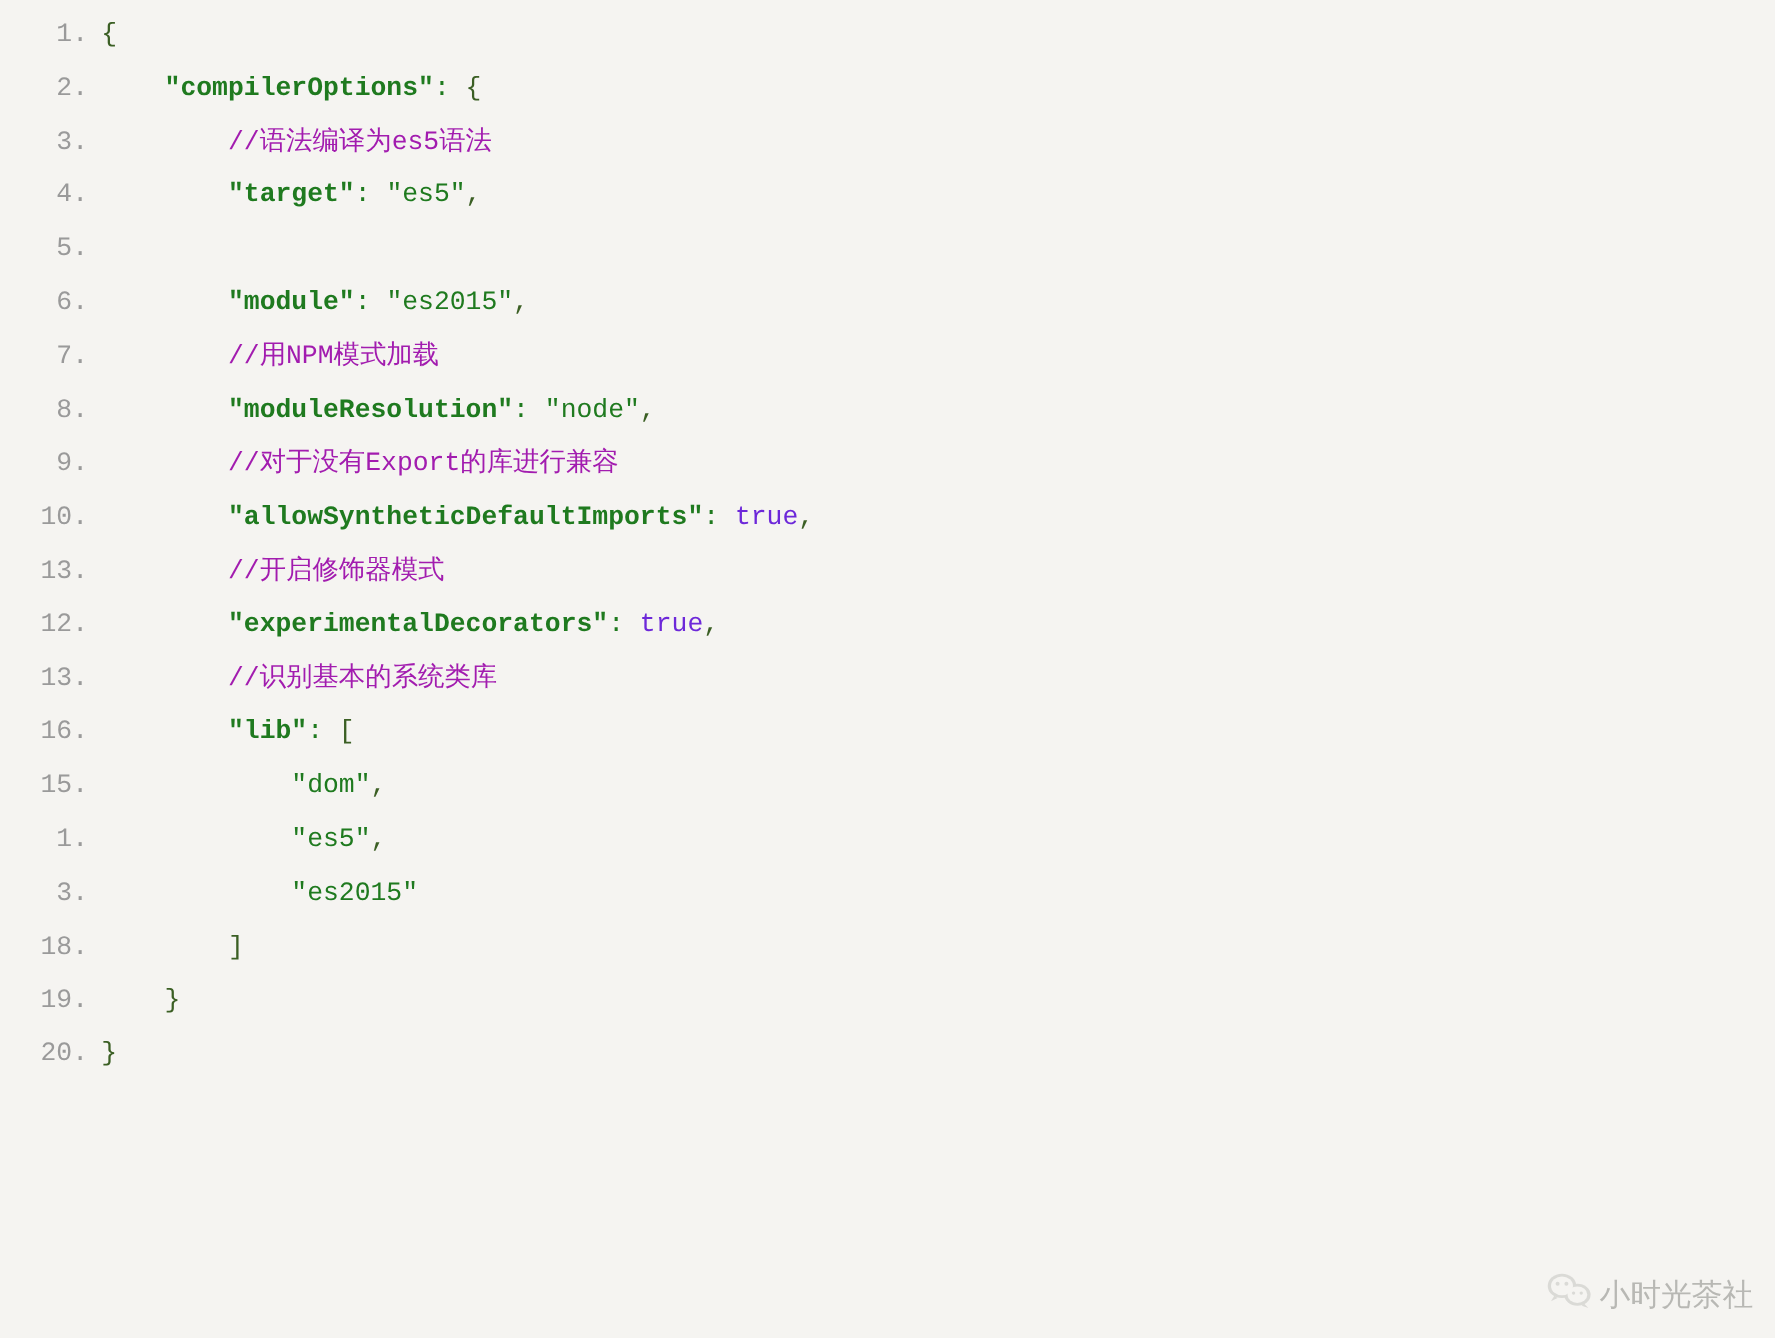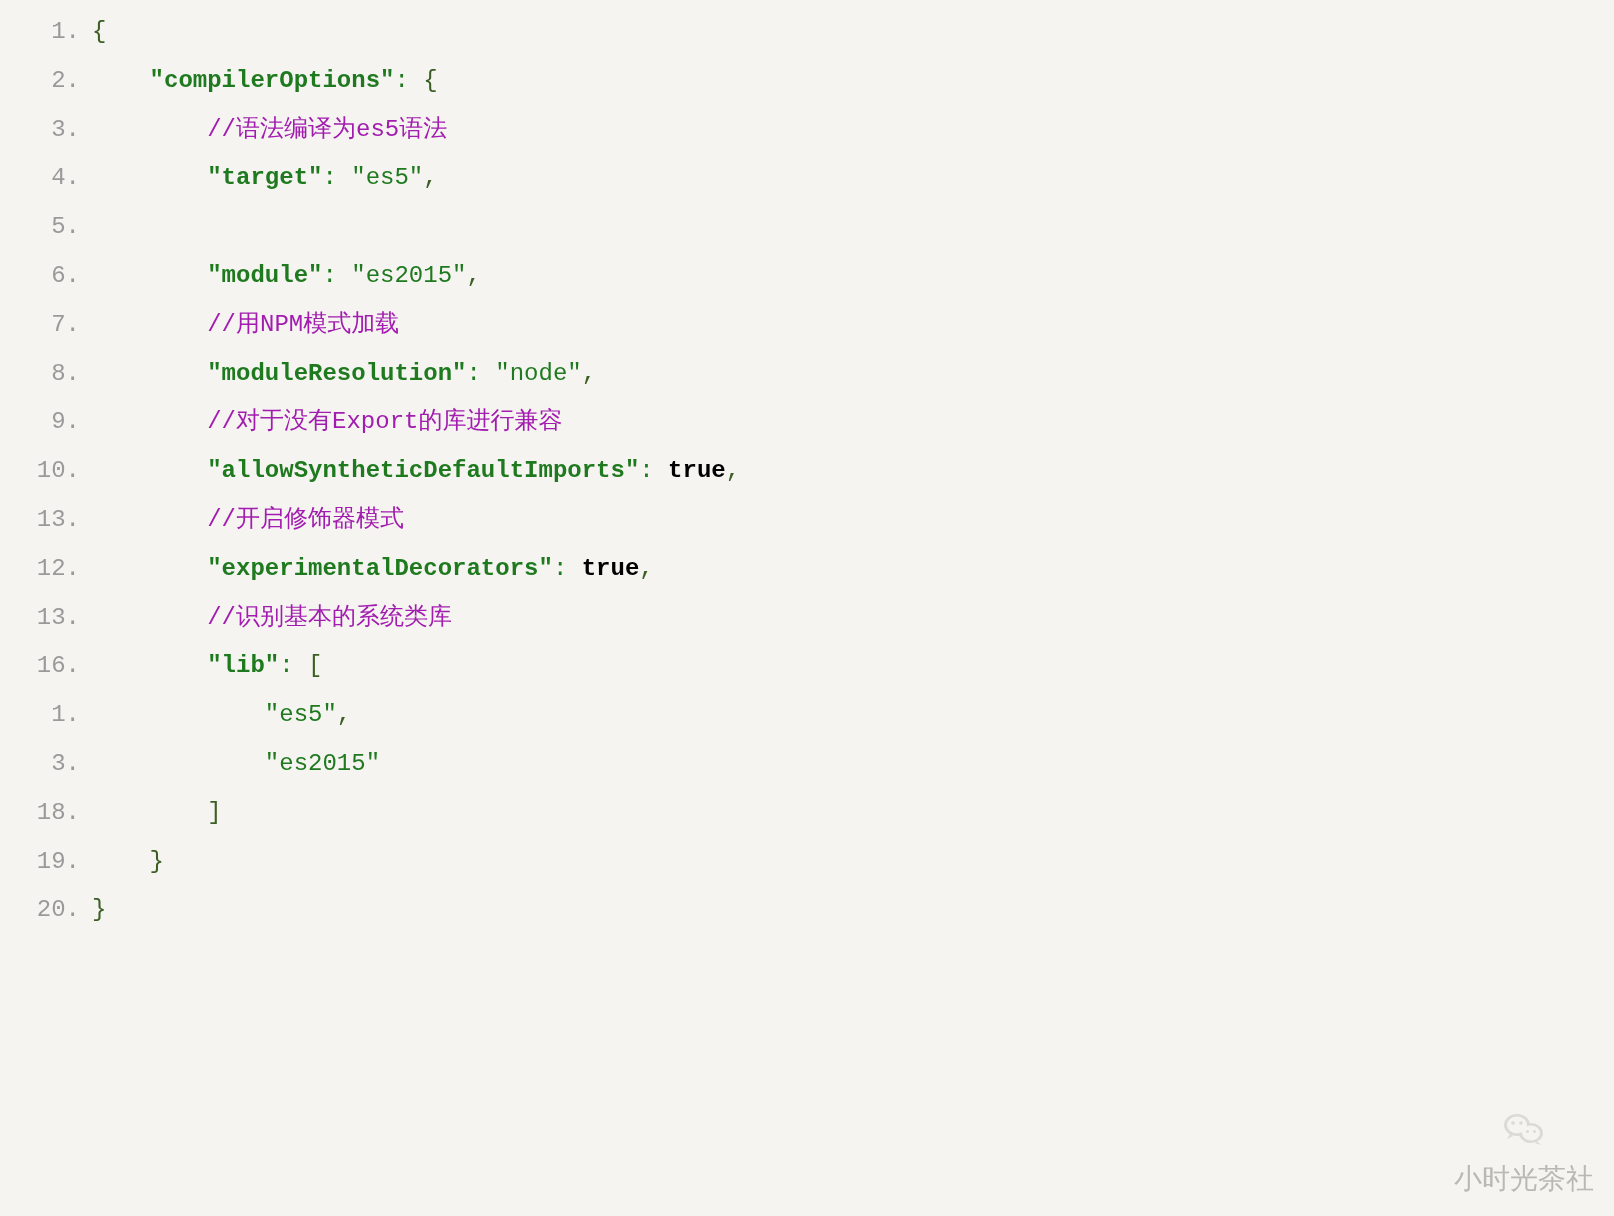--- a/index.html
+++ b/index.html
@@ -32,32 +32,31 @@
   }
   .code {
     font-family: "Consolas", "Courier New", monospace;
   }
   .brkt   { color: #3b5f24; }   
   .key    { color: #1f7a1f; font-weight: bold; } 
   .str    { color: #1f7a1f; }   
   .punct  { color: #1f7a1f; }   
   .comma  { color: #3b5f24; }
   .cmt    { color: #a21caf; }   
-  .bool   { color: #000000; font-weight: bold; }   
+  .bool   { color: #6d28d9; }   
   .watermark {
     position: absolute;
     right: 20px;
     bottom: 18px;
     display: flex;
     align-items: center;
     color: #b8b8b4;
     font-family: -apple-system, "PingFang SC", "Microsoft YaHei", sans-serif;
     font-size: 28px;
     gap: 6px;
-    flex-direction: column;
   }
   .watermark svg { opacity: 0.55; }
 </style>
 </head>
 <body>
 
 <div class="code-area" id="code-block">
     <div class="line"><span class="lineno">1.</span><span class="code"><span></span><span class="brkt">{</span></span></div>
     <div class="line"><span class="lineno">2.</span><span class="code"><span>    </span><span class="key">"compilerOptions"</span><span class="punct">:</span><span> </span><span class="brkt">{</span></span></div>
     <div class="line"><span class="lineno">3.</span><span class="code"><span>        </span><span class="cmt">//语法编译为es5语法</span></span></div>
@@ -65,20 +64,21 @@
     <div class="line"><span class="lineno">5.</span><span class="code"><span>        </span></span></div>
     <div class="line"><span class="lineno">6.</span><span class="code"><span>        </span><span class="key">"module"</span><span class="punct">:</span><span> </span><span class="str">"es2015"</span><span class="comma">,</span></span></div>
     <div class="line"><span class="lineno">7.</span><span class="code"><span>        </span><span class="cmt">//用NPM模式加载</span></span></div>
     <div class="line"><span class="lineno">8.</span><span class="code"><span>        </span><span class="key">"moduleResolution"</span><span class="punct">:</span><span> </span><span class="str">"node"</span><span class="comma">,</span></span></div>
     <div class="line"><span class="lineno">9.</span><span class="code"><span>        </span><span class="cmt">//对于没有Export的库进行兼容</span></span></div>
     <div class="line"><span class="lineno">10.</span><span class="code"><span>        </span><span class="key">"allowSyntheticDefaultImports"</span><span class="punct">:</span><span> </span><span class="bool">true</span><span class="comma">,</span></span></div>
     <div class="line"><span class="lineno">13.</span><span class="code"><span>        </span><span class="cmt">//开启修饰器模式</span></span></div>
     <div class="line"><span class="lineno">12.</span><span class="code"><span>        </span><span class="key">"experimentalDecorators"</span><span class="punct">:</span><span> </span><span class="bool">true</span><span class="comma">,</span></span></div>
     <div class="line"><span class="lineno">13.</span><span class="code"><span>        </span><span class="cmt">//识别基本的系统类库</span></span></div>
     <div class="line"><span class="lineno">16.</span><span class="code"><span>        </span><span class="key">"lib"</span><span class="punct">:</span><span> </span><span class="brkt">[</span></span></div>
+    <div class="line"><span class="lineno">15.</span><span class="code"><span>            </span><span class="str">"dom"</span><span class="comma">,</span></span></div>
     <div class="line"><span class="lineno">1.</span><span class="code"><span>            </span><span class="str">"es5"</span><span class="comma">,</span></span></div>
     <div class="line"><span class="lineno">3.</span><span class="code"><span>            </span><span class="str">"es2015"</span></span></div>
     <div class="line"><span class="lineno">18.</span><span class="code"><span>        </span><span class="brkt">]</span></span></div>
     <div class="line"><span class="lineno">19.</span><span class="code"><span>    </span><span class="brkt">}</span></span></div>
     <div class="line"><span class="lineno">20.</span><span class="code"><span></span><span class="brkt">}</span></span></div>
   </div>
 
 <div class="watermark">
   <span>
     <svg width="42" height="36" viewBox="0 0 42 36">

